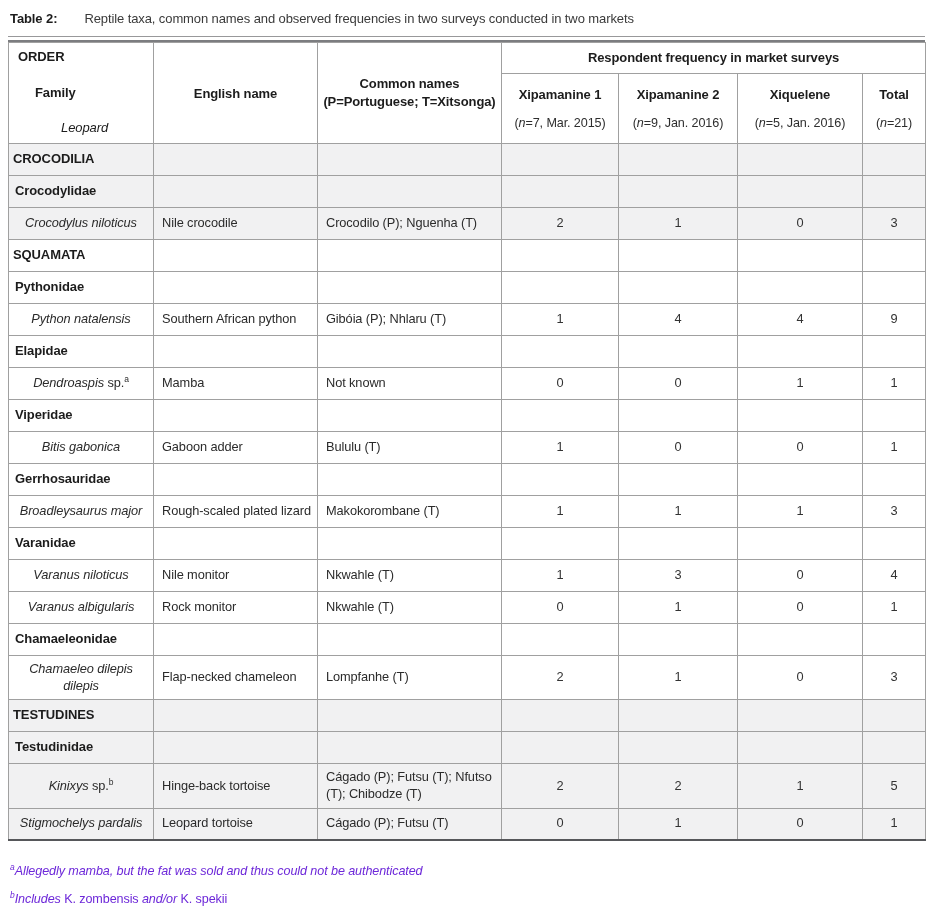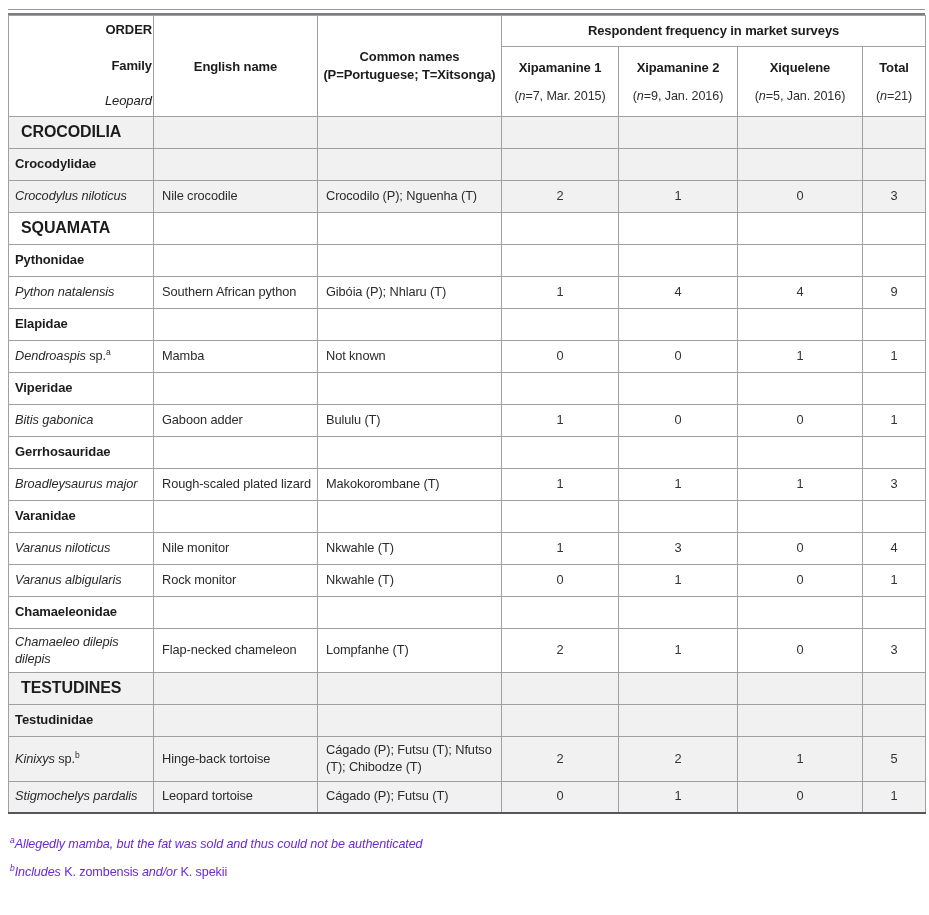--- a/index.html
+++ b/index.html
@@ -39,55 +39,58 @@
   }
   th,td{border:1px solid var(--border);box-sizing:border-box;}
   thead th{
     font-size:13px;color:var(--text-head);font-weight:bold;
     vertical-align:middle;background:#fff;
   }
   .th-group{height:30px;text-align:center;}
   .th-sub{height:68px;text-align:center;}
   .th-sub .sub-name{font-weight:bold;font-size:13px;line-height:1.55;}
   .th-sub .sub-detail{font-weight:normal;font-size:12.6px;line-height:1.45;color:#2e2e2e;margin-top:9px;}
-  .th-taxon{text-align:right;}
+  .th-taxon{text-align:left;}
   .taxon-head{
     display:flex;flex-direction:column;justify-content:space-between;
     height:86px;padding:5px 0 7px 0;
   }
   .taxon-head .l-order{padding-left:8px;font-weight:bold;}
   .taxon-head .l-family{padding-left:25px;font-weight:bold;}
   .taxon-head .l-species{padding-left:51px;font-weight:normal;font-style:italic;}
   .th-common .line{line-height:1.4;text-align:center;}
   
   tbody td{
     height:32px;font-size:12.8px;vertical-align:middle;
     padding:5px 6px;line-height:1.3;background:#fff;
   }
   tr.shaded td{background:var(--shaded);}
-  td.c-taxon.order{font-weight:bold;font-size:16px;padding-left:12px;color:var(--text-head);}
+  td.c-taxon.order{font-weight:bold;font-size:13px;padding-left:4px;color:var(--text-head);}
   td.c-taxon.family{font-weight:bold;font-size:13px;color:var(--text-head);}
-  td.c-taxon.species{text-align:left;padding-right:6px;}
+  td.c-taxon.species{text-align:center;padding-right:6px;}
   td.c-taxon.species i{font-style:italic;}
   td.c-english{padding-left:8px;white-space:nowrap;overflow:hidden;}
   td.c-common{padding-left:8px;}
   td.c-num{text-align:center;color:#333;}
   sup{font-size:8.5px;vertical-align:super;line-height:0;}
   
   .footnotes{margin:21px 0 0 2px;font-size:12.6px;color:#6d28d9;}
   .footnote{margin-bottom:9px;line-height:1.4;}
   .footnote .fn-sup{font-size:8.5px;vertical-align:super;font-style:italic;}
   .footnote .it{font-style:italic;}
   .footnote .ro{font-style:normal;}
 </style>
 </head>
 <body>
 
 <div class="page">
 
+  <div class="caption">
+    <span class="cap-label">Table 2:</span><span class="cap-text">Reptile taxa, common names and observed frequencies in two surveys conducted in two markets</span>
+  </div>
 
   <div class="double-rule"></div>
 
   <table>
     <colgroup>
       <col style="width:145px">
         <col style="width:164px">
         <col style="width:184px">
       <col style="width:117px">
         <col style="width:119px">

